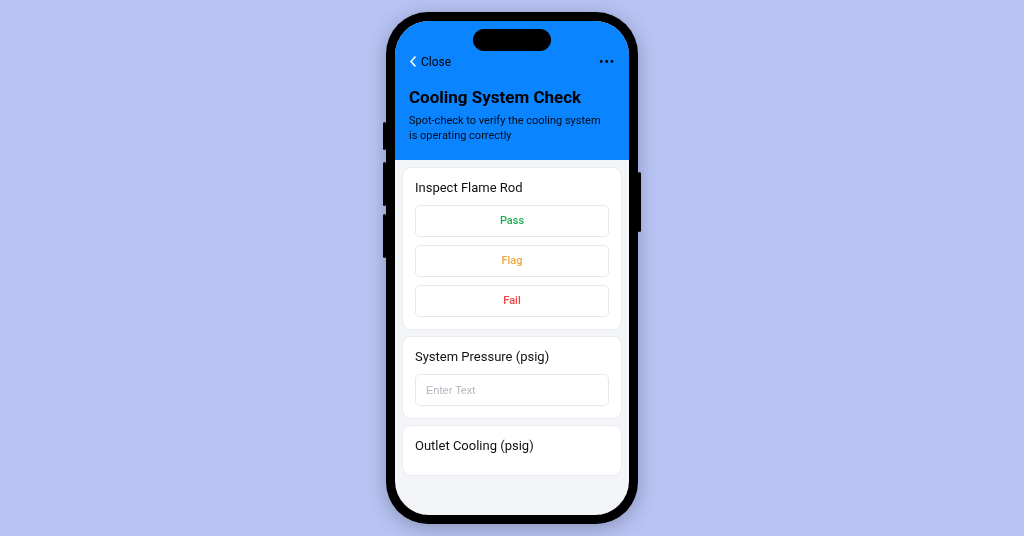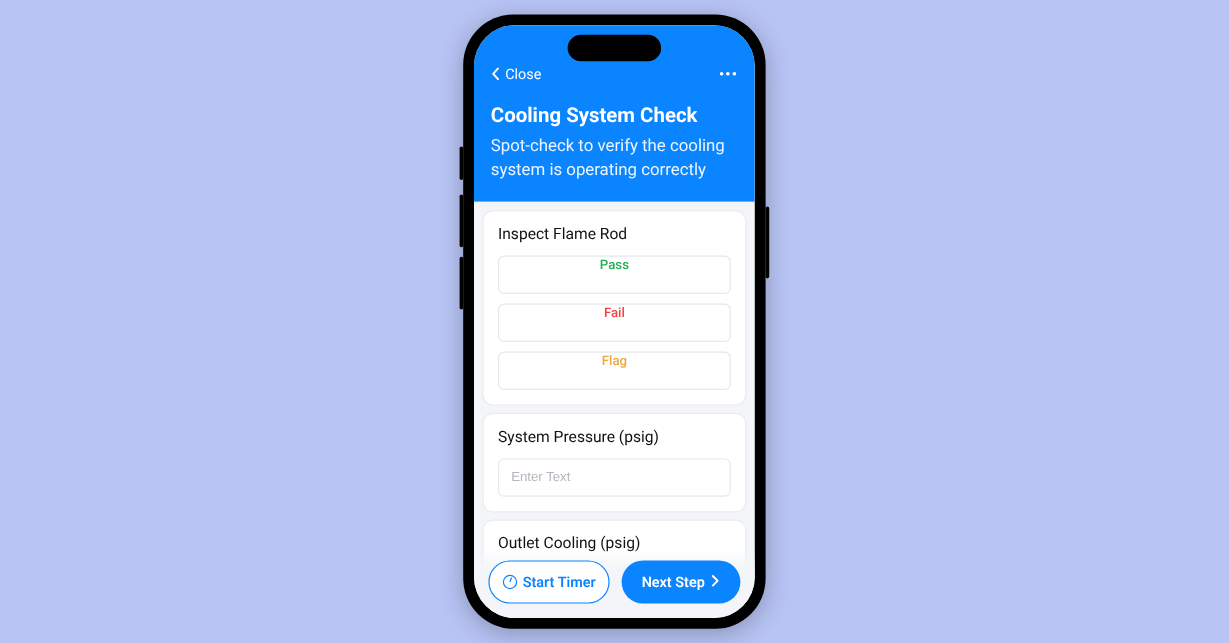--- a/index.html
+++ b/index.html
@@ -48,21 +48,21 @@
     transform: translateX(-50%);
     width: 78px;
     height: 22px;
     background: #000;
     border-radius: 14px;
     z-index: 10;
   }
 
   .header {
     background: #0a84ff;
-    color: #ffffff;
+    color: #000000;
     padding: 34px 14px 16px 14px;
   }
   .topbar {
     display: flex;
     align-items: center;
     justify-content: space-between;
     font-size: 12px;
     margin-bottom: 18px;
   }
   .close-group {
@@ -72,21 +72,21 @@
     cursor: pointer;
   }
   .chev { display:inline-block; line-height:1; }
   .dots { letter-spacing: 1px; font-weight:700; cursor:pointer; }
   .title {
     font-size: 17px;
     font-weight: 700;
     margin-bottom: 6px;
   }
   .subtitle {
-    font-size: 14px;
+    font-size: 11px;
     line-height: 1.4;
     opacity: 0.92;
     max-width: 200px;
   }
 
   .content {
     padding: 8px;
     height: calc(100% - 140px);
     overflow: hidden;
   }
@@ -101,21 +101,21 @@
   .card-title {
     font-size: 13px;
     color: #111;
     margin-bottom: 10px;
   }
   .opt {
     border: 1px solid #e6e8ec;
     border-radius: 5px;
     height: 32px;
     display: flex;
-    align-items: flex-start;
+    align-items: center;
     justify-content: center;
     font-size: 11px;
     font-weight: 500;
     margin-bottom: 8px;
     cursor: pointer;
   }
   .opt:last-child { margin-bottom: 0; }
   .opt-pass { color: #1fae55; }
   .opt-flag { color: #f0a63c; }
   .opt-fail { color: #ef4343; }
@@ -208,48 +208,34 @@
       <div class="subtitle">Spot-check to verify the cooling system is operating correctly</div>
     </div>
 
     <div class="content">
 
       <div class="card">
         <div class="card-title">Inspect Flame Rod</div>
         <div class="opt opt-pass">
           <span>Pass</span>
         </div>
+        <div class="opt opt-flag">
+          <span>Flag</span>
+        </div>
         <div class="opt opt-fail">
           <span>Fail</span>
-        </div>
-        <div class="opt opt-flag">
-          <span>Flag</span>
         </div>
       </div>
 
       <div class="card">
         <div class="card-title">System Pressure (psig)</div>
         <input class="text-input" type="text" placeholder="Enter Text" style="">
       </div>
 
       <div class="card">
         <div class="card-title">Outlet Cooling (psig)</div>
       </div>
 
     </div>
 
-    <div class="footer">
-      <div class="btn btn-outline">
-        <span class="icon-timer"></span>
-        <span>Start Timer</span>
-      </div>
-      <div class="btn btn-primary">
-        <span>Next Step</span>
-        <span class="chevf">
-          <svg width="8" height="10" viewBox="0 0 8 10">
-              <path d="M2 1 L6 5 L2 9" stroke="#fff" stroke-width="1.6" fill="none" stroke-linecap="round" stroke-linejoin="round"></path>
-            </svg>
-        </span>
-      </div>
-    </div>
 
   </div>
 </div>
 
 </body></html>

